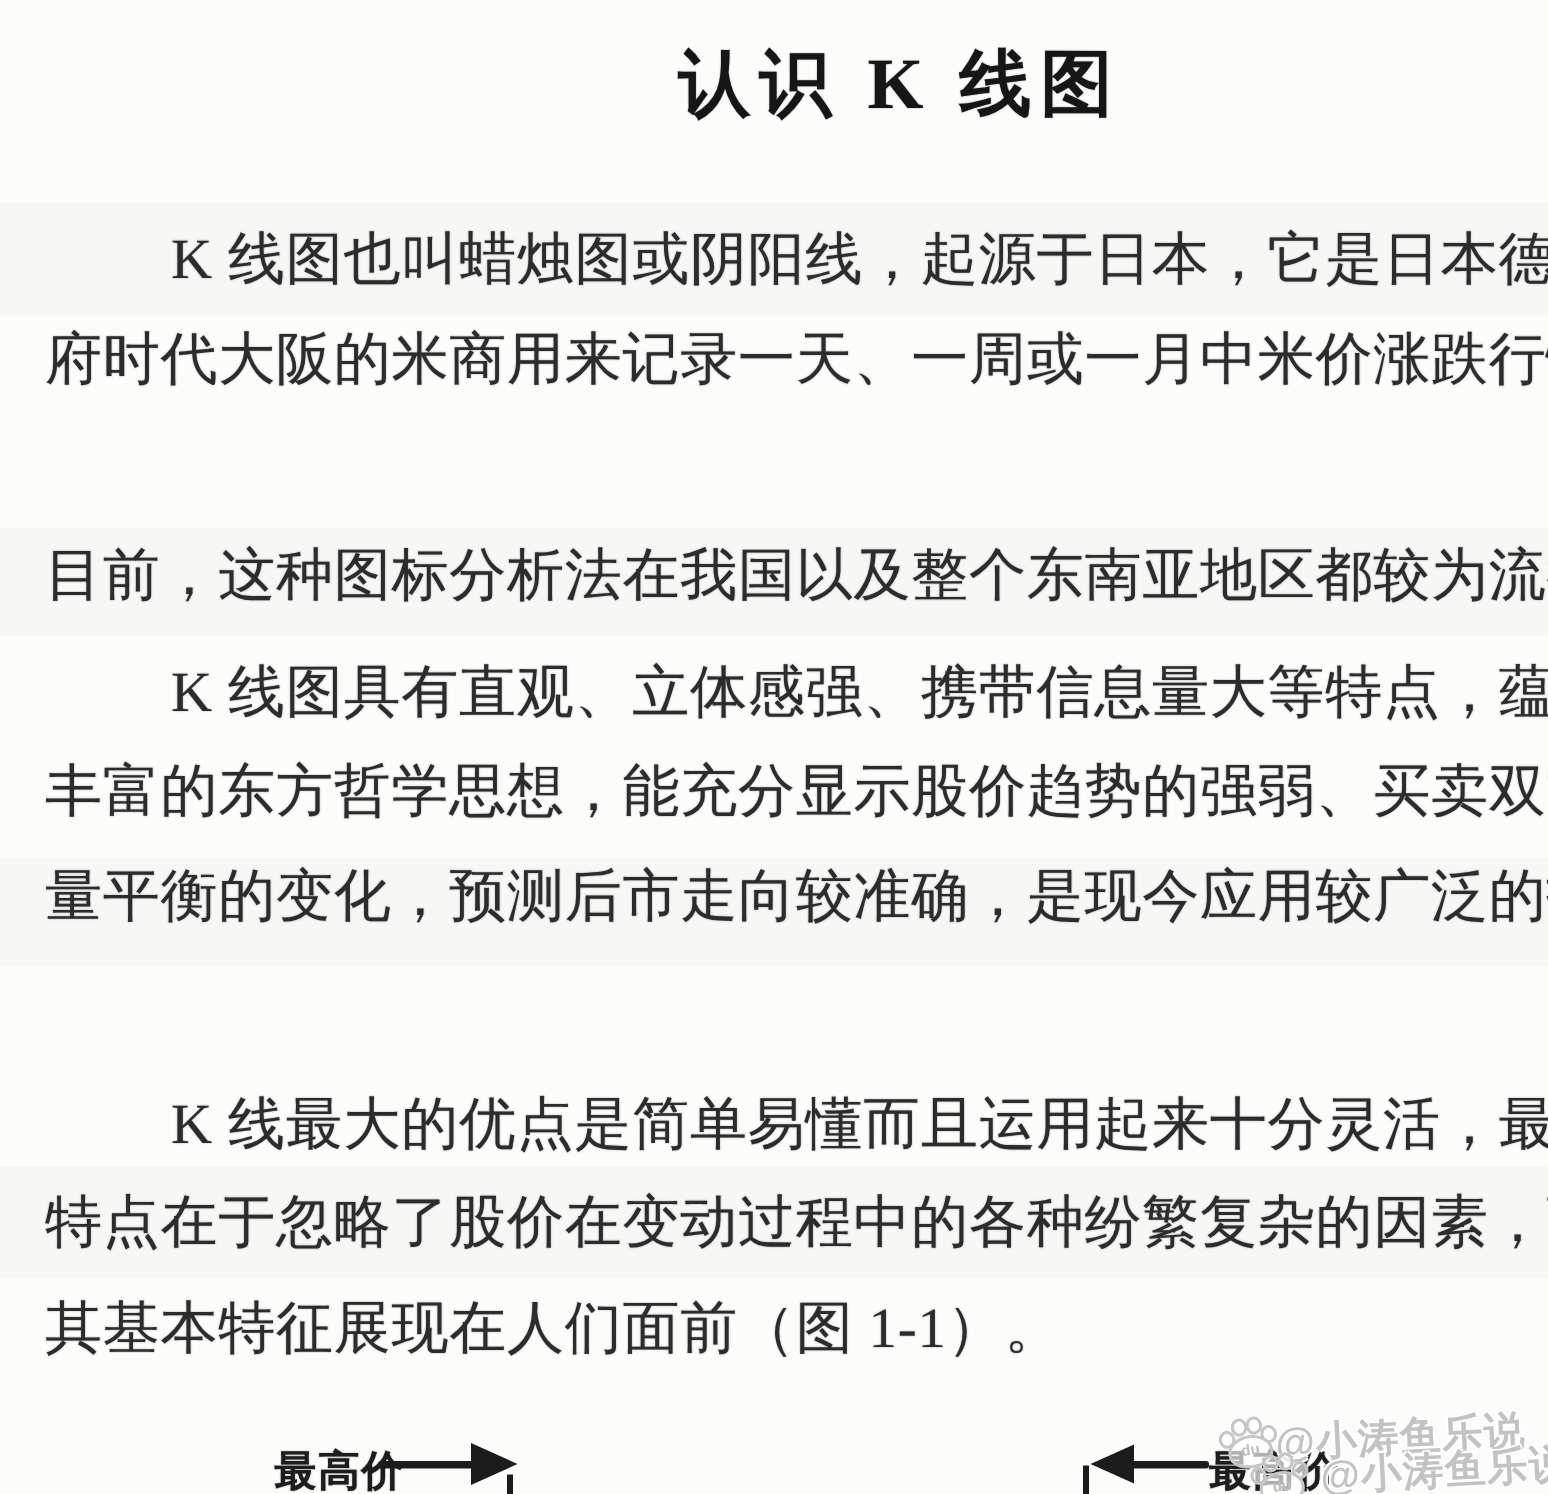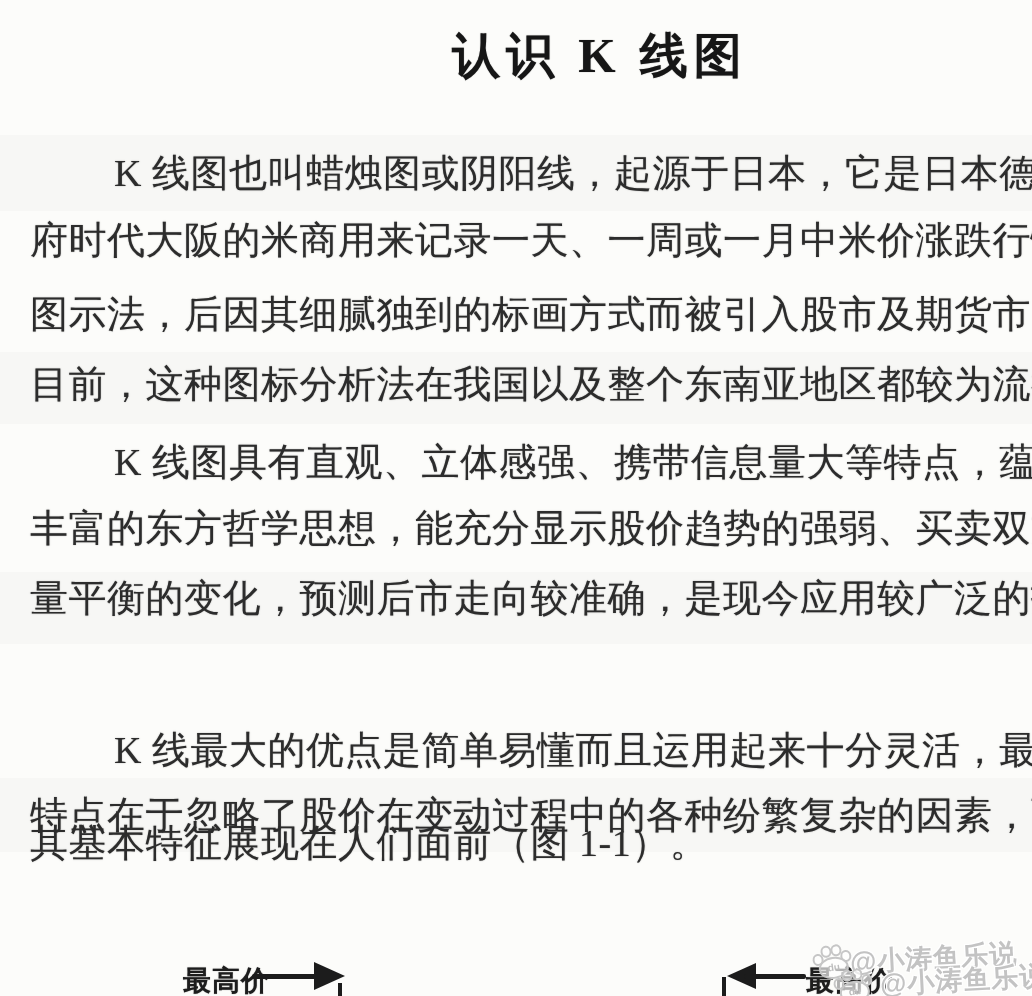--- a/index.html
+++ b/index.html
@@ -31,21 +31,21 @@
     position:absolute;left:30px;
     white-space:nowrap;
     font-size:38px;line-height:1.15;
     letter-spacing:0.5px;
     color:#2c2c2c;
     text-shadow:0 0 1.2px rgba(40,40,40,0.5);
   }
   .line.indent{left:114px;}
   .l0{top:152px;} .l1{top:219px;} .l2{top:293px;} .l3{top:363px;}
   .l4{top:441px;} .l5{top:507px;} .l6{top:577px;} .l7{top:651px;}
-  .l8{top:729px;} .l9{top:794px;} .l10{top:822px;font-family:Liberation Serif, serif;}
+  .l8{top:729px;} .l9{top:794px;} .l10{top:865px;font-family:Liberation Serif, serif;}
 
   
   .fig-label{
     position:absolute;
     font-size:28px;font-weight:bold;color:#1d1d1d;
     letter-spacing:1px;white-space:nowrap;
     text-shadow:0 0 1px rgba(30,30,30,0.6);
   }
   .fig-label.left{left:183px;top:962px;}
   .fig-label.right{left:806px;top:962px;}
@@ -94,21 +94,20 @@
   <div class="band b2"></div>
   <div class="band b3"></div>
   <div class="band b4"></div>
 
   <div class="inner">
 
     <div class="doc-title">认识 K 线图</div>
 
     <div class="line indent l0">K 线图也叫蜡烛图或阴阳线，起源于日本，它是日本德川</div>
     <div class="line l1">府时代大阪的米商用来记录一天、一周或一月中米价涨跌行情</div>
-    <div class="line l2">图示法，后因其细腻独到的标画方式而被引入股市及期货市</div>
     <div class="line l3">目前，这种图标分析法在我国以及整个东南亚地区都较为流行</div>
     <div class="line indent l4">K 线图具有直观、立体感强、携带信息量大等特点，蕴含</div>
     <div class="line l5">丰富的东方哲学思想，能充分显示股价趋势的强弱、买卖双方</div>
     <div class="line l6">量平衡的变化，预测后市走向较准确，是现今应用较广泛的技</div>
     <div class="line indent l8">K 线最大的优点是简单易懂而且运用起来十分灵活，最大</div>
     <div class="line l9">特点在于忽略了股价在变动过程中的各种纷繁复杂的因素，而</div>
     <div class="line l10">其基本特征展现在人们面前（图 1-1）。</div>
 
     <span class="fig-label left">最高价</span>
     <span class="arrow-line left"></span>

